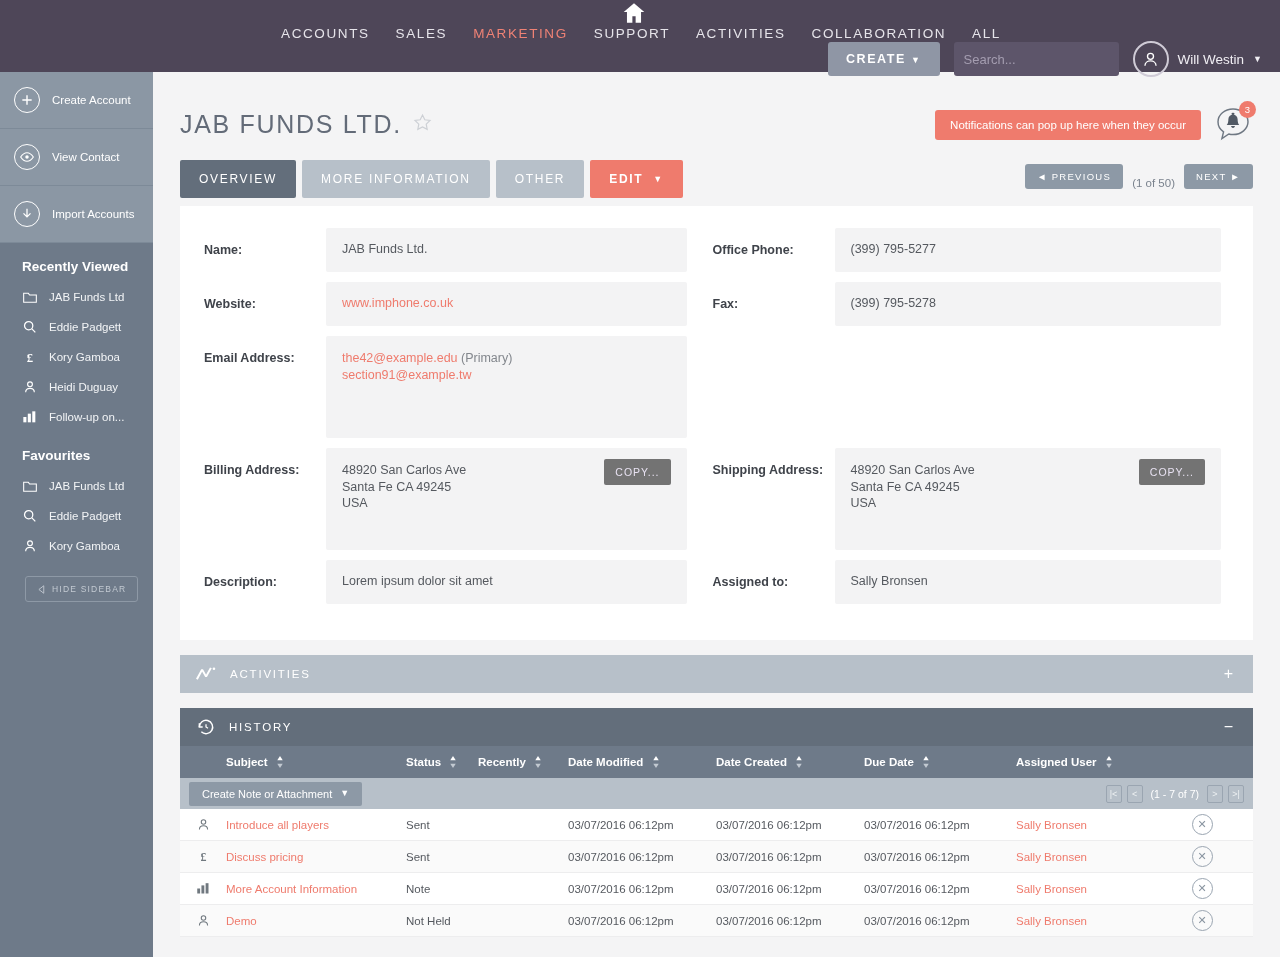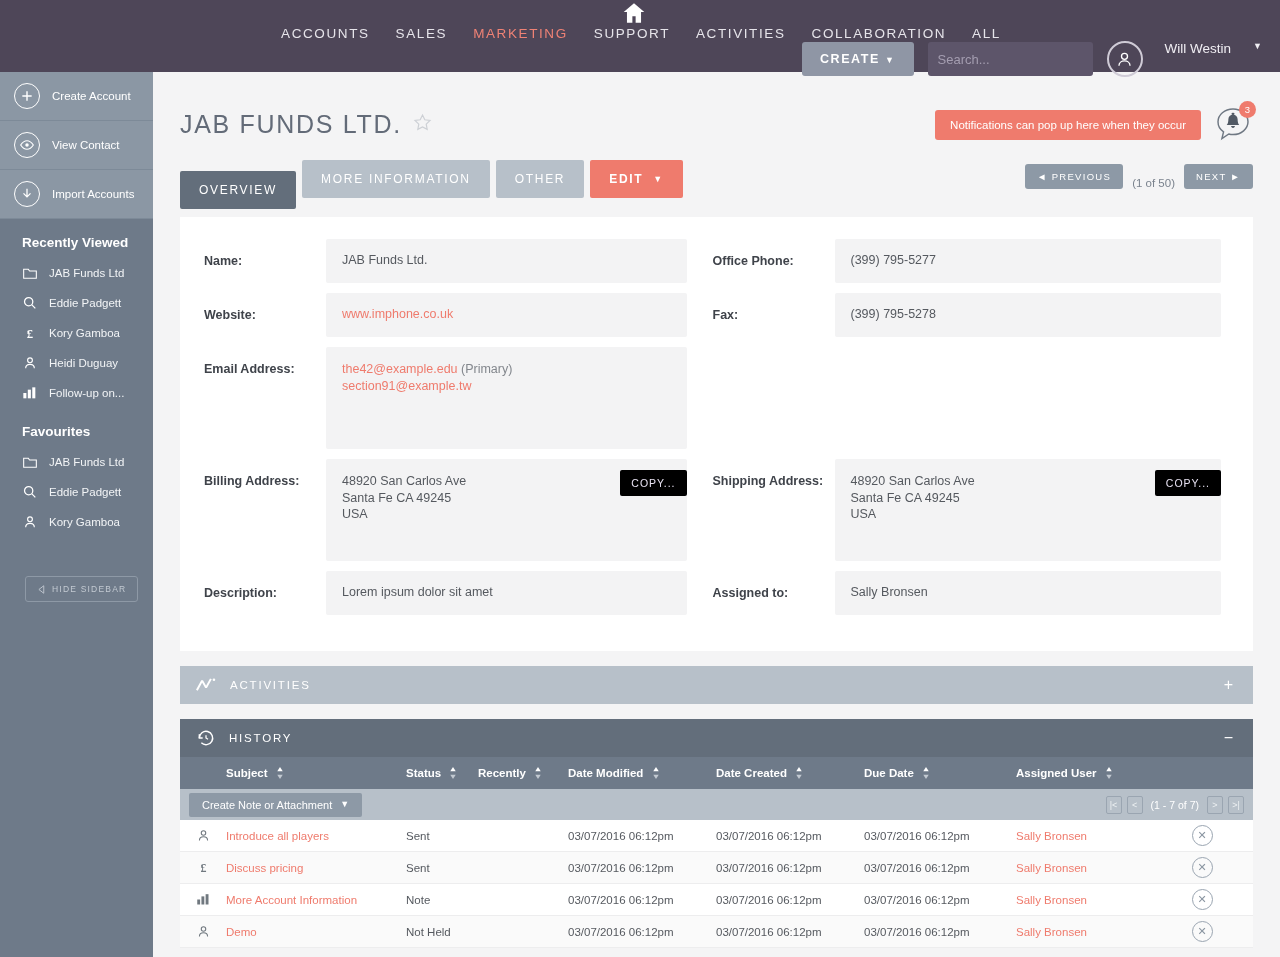--- a/index.html
+++ b/index.html
@@ -30,35 +30,35 @@
   }
   .search-box {
     width: 165px; height: 34px; background: #5d556a; border-radius: 3px;
     display: flex; align-items: center; padding: 0 10px; position: relative;
   }
   .search-box input {
     flex: 1; background: transparent; border: none; outline: none;
     color: #cfcbd6; font-size: 13px; font-family: inherit;
   }
   .search-box input::placeholder { color: #a49db0; }
-  .user-area { display: flex; gap: 22px; cursor: pointer; }
+  .user-area { display: flex; align-items: center; gap: 9px; cursor: pointer; }
   .avatar-circle {
     width: 36px; height: 36px; border: 2px solid #cfcbd6; border-radius: 50%;
     display: flex; align-items: center; justify-content: center;
   }
   .user-name { color: #f0eef3; font-size: 13.5px; }
   .caret { font-size: 9px; }
 
   
   .body-wrap { display: flex; height: 885px; }
 
   
   .sidebar { width: 153px; background: #6e7a89; flex: none; position: relative; }
   .side-action {
-    height: 49px; display: flex; align-items: center; gap: 12px;
+    height: 57px; display: flex; align-items: center; gap: 12px;
     padding-left: 14px; background: #8b97a4; cursor: pointer;
     border-bottom: 1px solid #7d8a98;
   }
   .side-action .ic {
     width: 26px; height: 26px; border: 1.6px solid #fff; border-radius: 50%;
     display: flex; align-items: center; justify-content: center; flex: none;
   }
   .side-action span.lbl { color: #fff; font-size: 11.5px; }
   .side-section {
     color: #fff; font-size: 13.5px; font-weight: bold;
@@ -96,21 +96,21 @@
     display: flex; align-items: center; justify-content: center;
   }
 
   
   .tabrow { display: flex; align-items: flex-start; gap: 6px; margin-top: 10px; }
   .tab {
     height: 38px; padding: 0 19px; display: flex; align-items: center;
     font-size: 12px; letter-spacing: 1.7px; color: #fff; cursor: pointer;
     border-radius: 2px; background: #b7c0c9; white-space: nowrap;
   }
-  .tab.active { background: #636e7b; margin-top: 11px; }
+  .tab.active { background: #636e7b; }
   .tab.edit { background: #ef7b6d; gap: 10px; font-weight: bold; }
   .pager { margin-left: auto; display: flex; align-items: flex-end; gap: 9px; padding-top: 4px; }
   .pgbtn {
     background: #8d99a6; color: #fff; font-size: 9.5px; letter-spacing: 1.3px;
     border-radius: 3px; padding: 7px 12px; cursor: pointer; border: none;
     font-family: inherit;
   }
   .pgtext { color: #7b838e; font-size: 11.5px; }
 
   
@@ -125,21 +125,21 @@
   .fvalue {
     flex: 1; background: #f3f3f4; border-radius: 2px; padding: 14px 16px;
     font-size: 12.5px; color: #55595f; min-height: 44px; position: relative;
   }
   .fvalue.tall { min-height: 102px; }
   .fvalue.empty { background: transparent; }
   a.link { color: #ef7b6d; text-decoration: none; cursor: pointer; }
   .muted { color: #83878d; }
   .addr-line { line-height: 1.32; }
   .copy-btn {
-    position: absolute; right: 0; top: 11px; background: #000000; color: #e8e2f2;
+    position: absolute; right: 16px; top: 11px; background: #737373; color: #e8e2f2;
     font-size: 10.5px; letter-spacing: 1px; padding: 7px 11px; border-radius: 2px;
     border: none; cursor: pointer; font-family: inherit;
   }
 
   
   .panel-head {
     margin-top: 15px; height: 38px; display: flex; align-items: center;
     padding: 0 18px 0 16px; color: #fff; font-size: 11.5px; letter-spacing: 1.8px;
     cursor: pointer; gap: 13px;
   }

